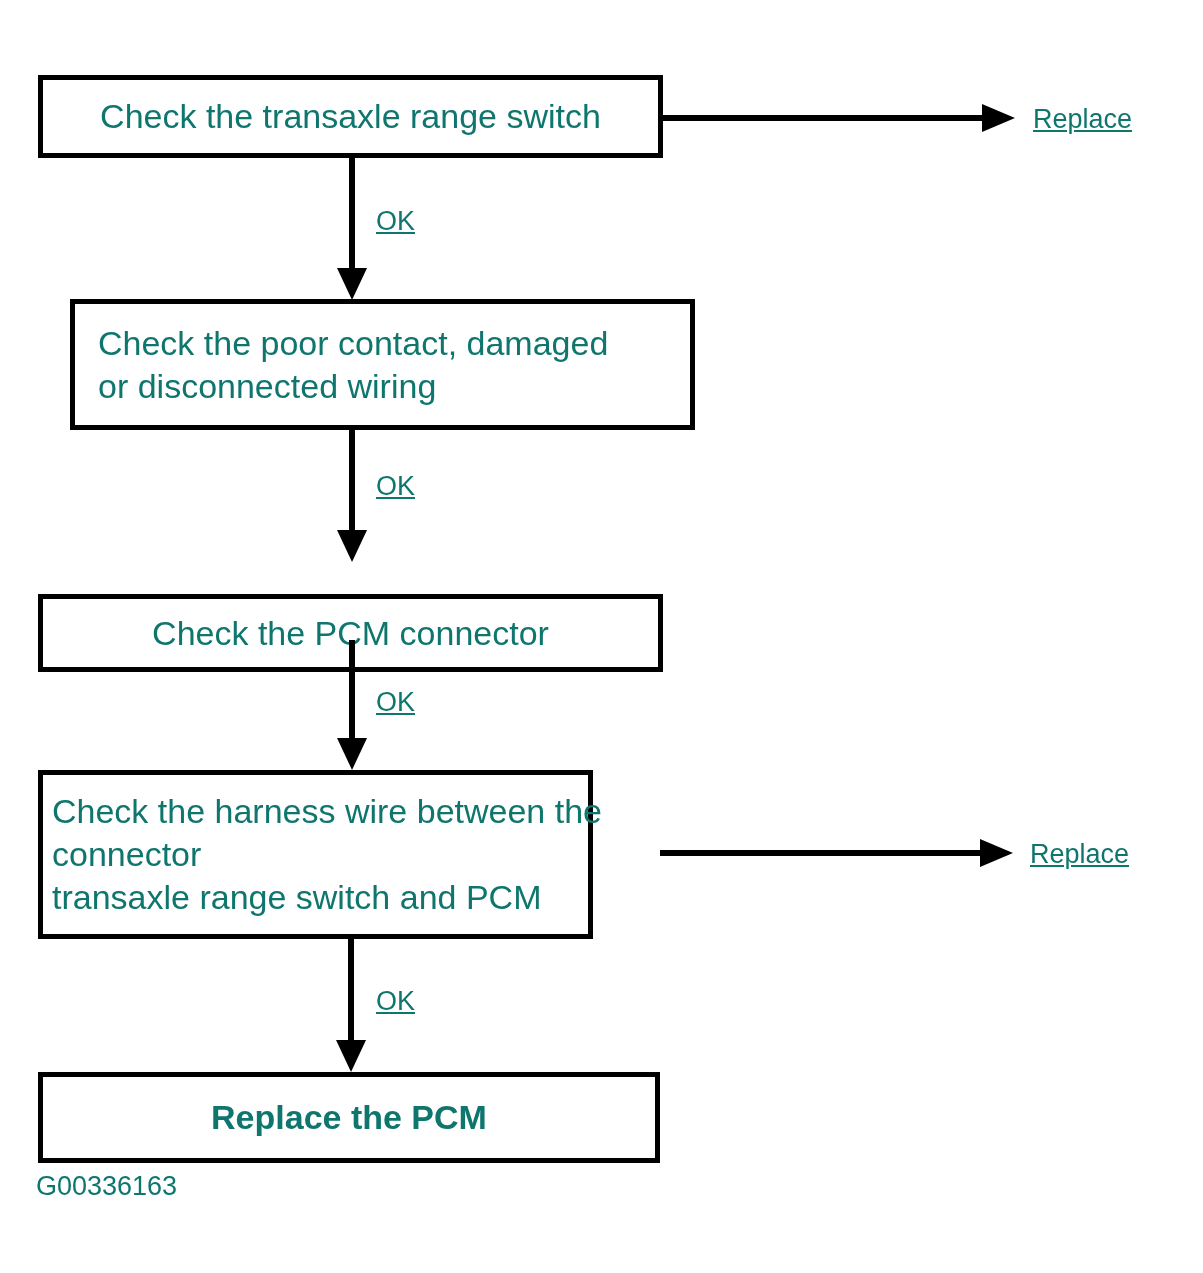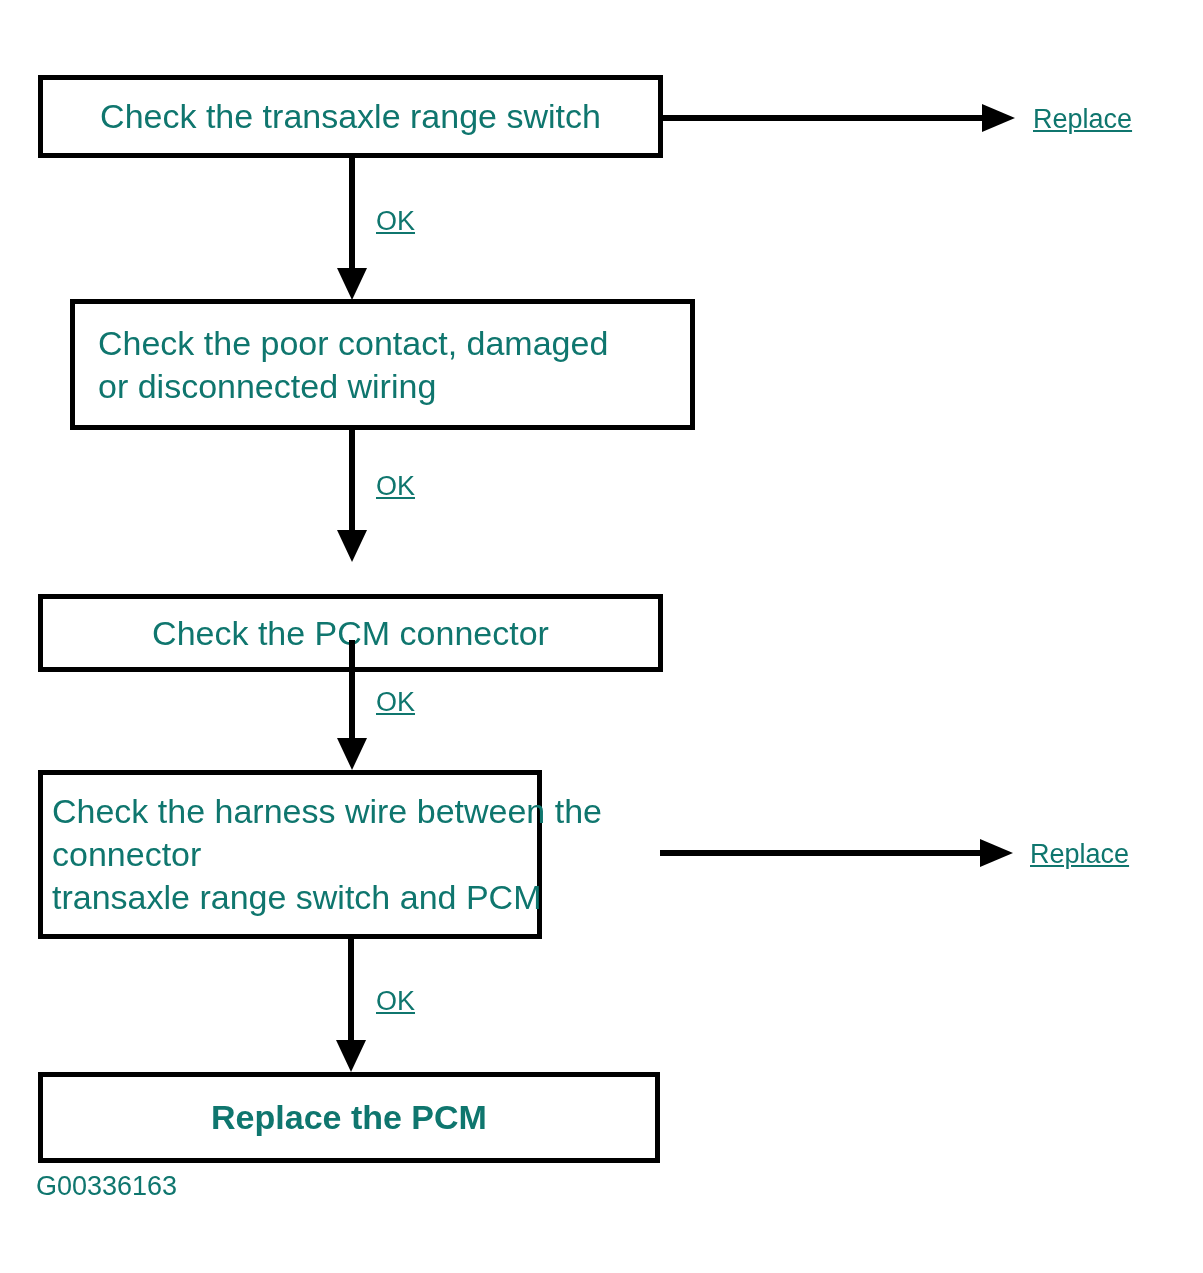--- a/index.html
+++ b/index.html
@@ -95,21 +95,21 @@
   <div class="edge-label" style="left:376px; top:468px;">OK</div>
 
   <div class="box center" style="left:38px; top:594px; width:625px; height:78px;">
     <span class="line">Check the PCM connector</span>
   </div>
 
   <div class="vline" style="left:349px; top:640px; height:100px;"></div>
   <div class="vhead" style="left:337px; top:738px;"></div>
   <div class="edge-label" style="left:376px; top:684px;">OK</div>
 
-  <div class="box left" style="left:38px; top:770px; width:504px; height:169px; padding-left:9px;">
+  <div class="box left" style="left:38px; top:770px; width:555px; height:169px; padding-left:9px;">
     <span class="line">Check the harness wire between the</span>
     <span class="line">connector</span>
     <span class="line">transaxle range switch and PCM</span>
   </div>
 
   <div class="hline" style="left:660px; top:850px; width:322px;"></div>
   <div class="hhead" style="left:980px; top:839px;"></div>
   <div class="edge-label" style="left:1030px; top:836px;">Replace</div>
 
   <div class="vline" style="left:348px; top:938px; height:104px;"></div>

